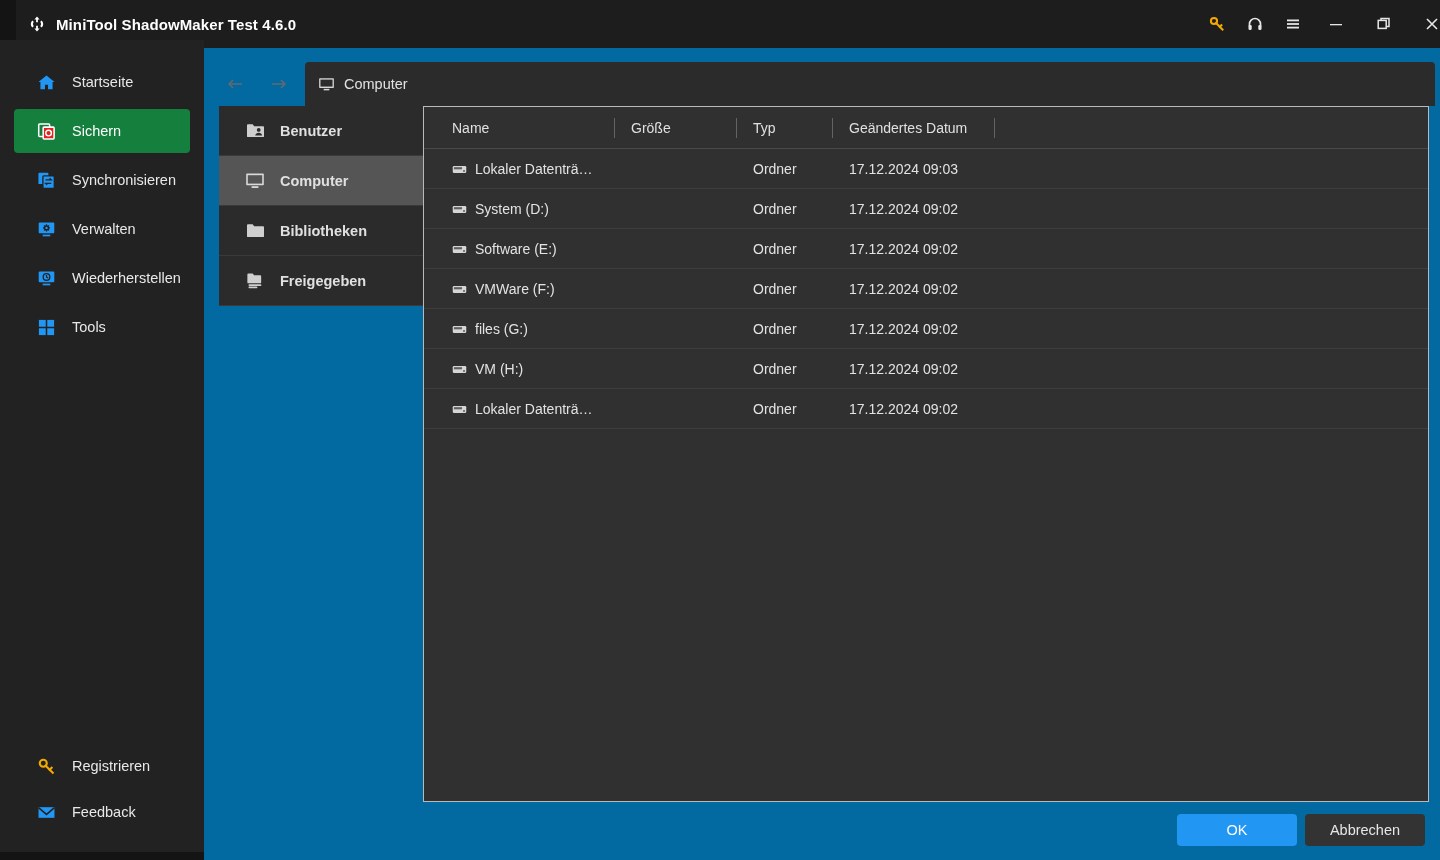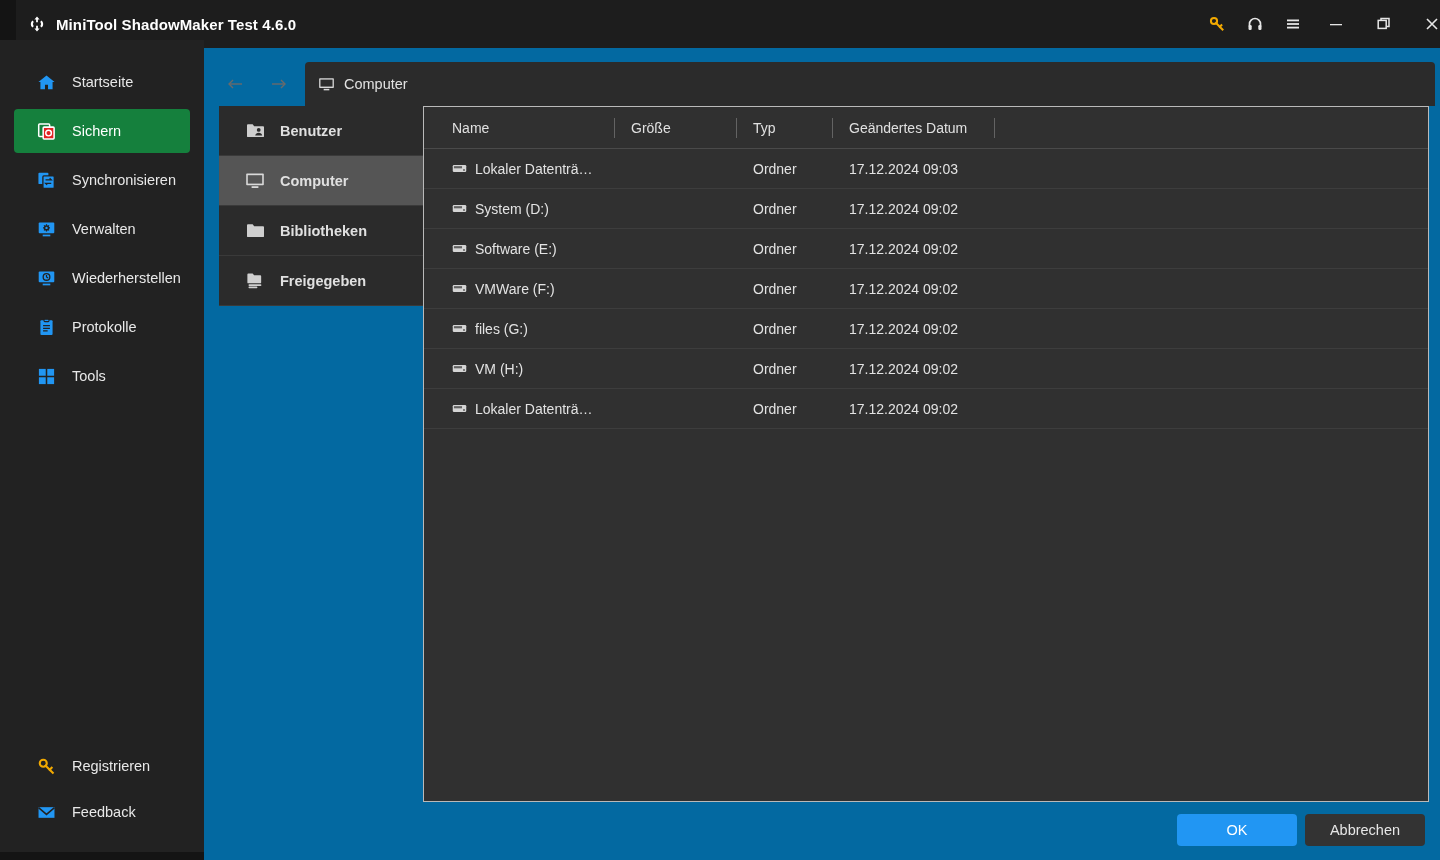--- a/index.html
+++ b/index.html
@@ -198,21 +198,20 @@
   }
   .fl-col.c-name  { width: 191px; padding-left: 28px; }
   .fl-col.c-size  { width: 122px; }
   .fl-col.c-type  { width: 96px;  }
   .fl-col.c-date  { width: 162px; }
 
   .fl-body { position: relative; }
   .fl-row {
     height: 40px;
     display: flex;
-    align-items: center;
     border-bottom: 1px solid #3d3d3d;
     cursor: default;
   }
   .cell {
     font-size: 14px;
     color: #e3e3e3;
     display: flex;
     align-items: center;
     height: 40px;
   }
@@ -367,30 +366,20 @@
           <svg width="19" height="19" viewBox="0 0 20 20">
             <rect x="1.8" y="2.6" width="16.4" height="11.4" rx="1" fill="#2196f3"></rect>
             <circle cx="10" cy="8.3" r="3.5" fill="none" stroke="#222222" stroke-width="1.4"></circle>
             <path d="M10 6.2 V8.4 L11.7 9.5" stroke="#222222" stroke-width="1.3" fill="none"></path>
             <rect x="6" y="15.4" width="8" height="1.8" fill="#2196f3"></rect>
           </svg>
         </span>
         <span class="nav-label">Wiederherstellen</span>
       </div>
 
-      <div class="nav-item">
-        <span class="nav-icon">
-          <svg width="19" height="19" viewBox="0 0 20 20">
-            <rect x="3.6" y="2.4" width="12.8" height="15.4" rx="1" fill="#2196f3"></rect>
-            <rect x="7.4" y="1.2" width="5.2" height="2.6" rx="0.8" fill="#2196f3" stroke="#222222" stroke-width="1.1"></rect>
-            <path d="M6.4 8 H13.6 M6.4 10.8 H13.6 M6.4 13.6 H11.2" stroke="#222222" stroke-width="1.3"></path>
-          </svg>
-        </span>
-        <span class="nav-label">Protokolle</span>
-      </div>
 
       <div class="nav-item">
         <span class="nav-icon">
           <svg width="19" height="19" viewBox="0 0 20 20">
             <rect x="2" y="2" width="7.2" height="7.2" fill="#2196f3"></rect>
             <rect x="10.8" y="2" width="7.2" height="7.2" fill="#2196f3"></rect>
             <rect x="2" y="10.8" width="7.2" height="7.2" fill="#2196f3"></rect>
             <rect x="10.8" y="10.8" width="7.2" height="7.2" fill="#2196f3"></rect>
           </svg>
         </span>

